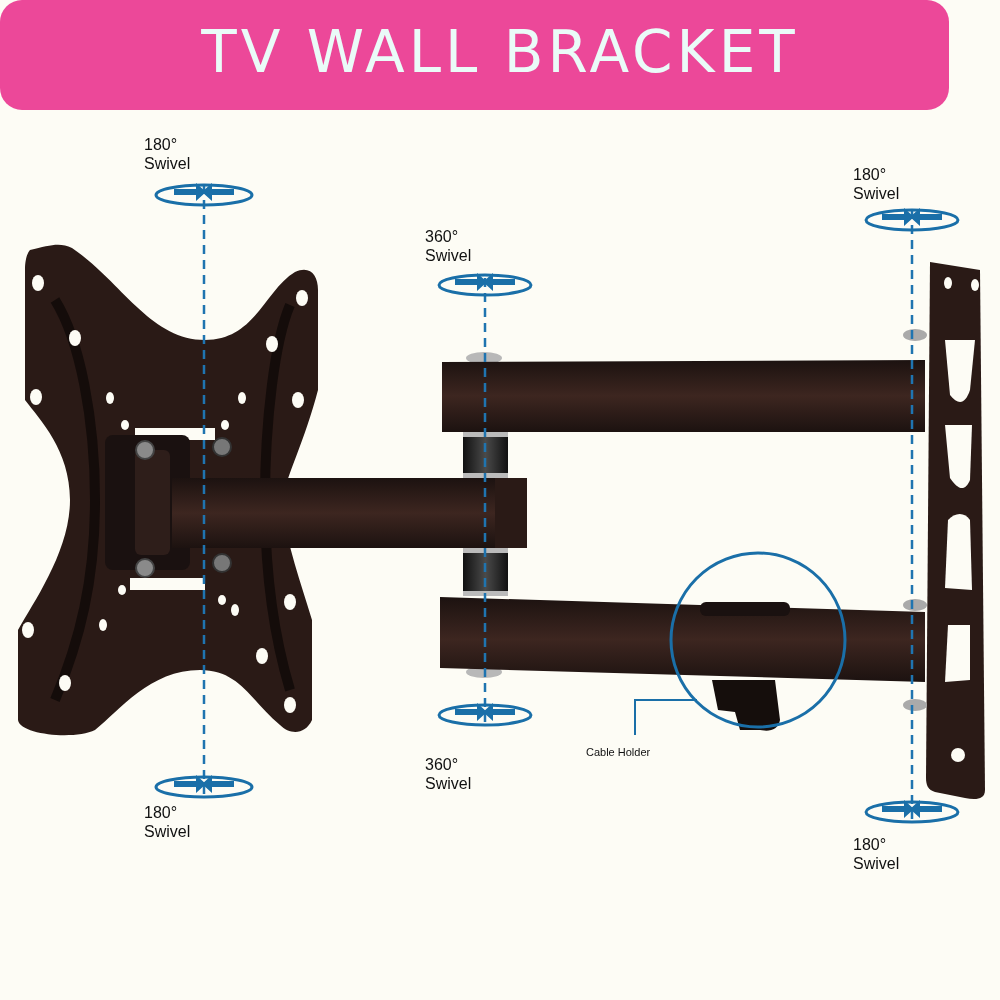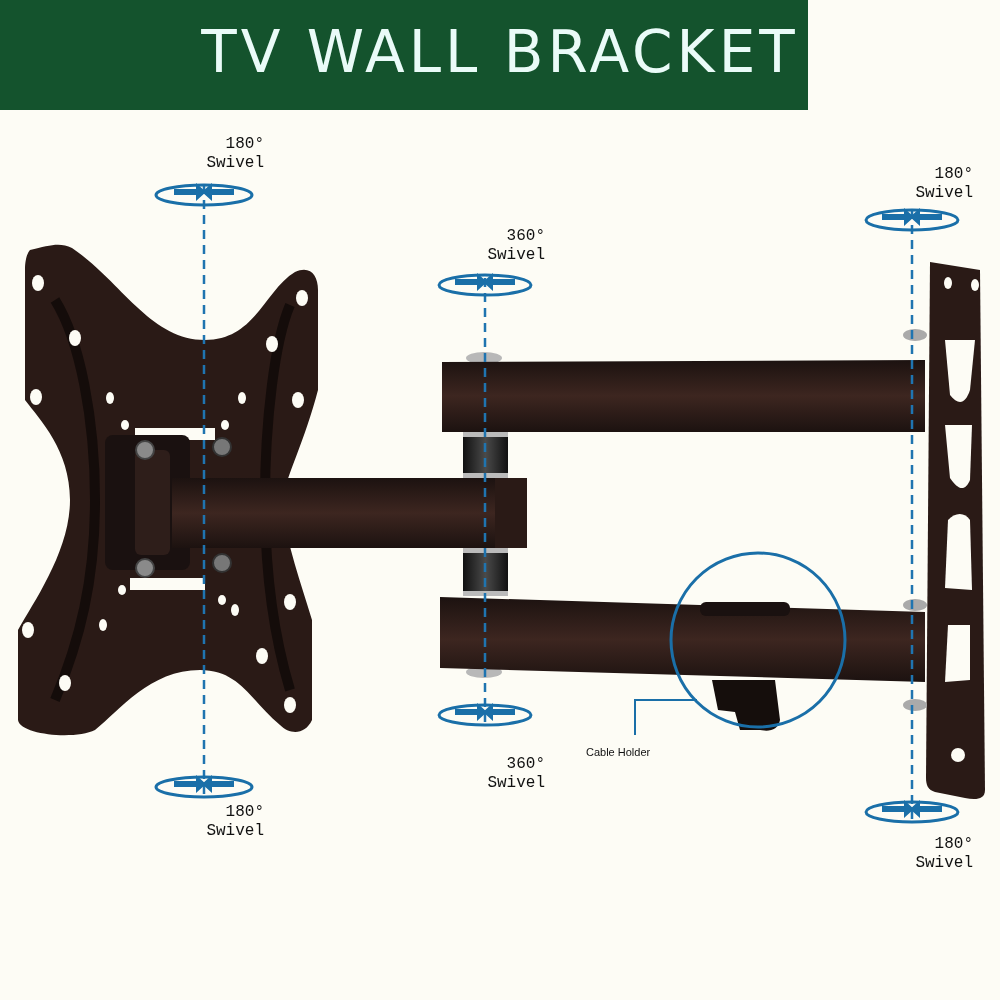--- a/index.html
+++ b/index.html
@@ -1,19 +1,19 @@
 <!DOCTYPE html>
 <html><head>
 <meta charset="utf-8">
 <style>
   html,body{margin:0;padding:0;}
   body{width:1000px;height:1000px;overflow:hidden;background:#fdfcf5;font-family:"Liberation Sans",sans-serif;position:relative;}
-  .banner{position:absolute;left:0;top:0;width:808px;height:110px;background:#14532d;}
+  .banner{position:absolute;left:0;top:0;width:949px;height:110px;background:#ec4899;border-radius:22px;}
   .banner-title{position:absolute;left:0;top:18px;width:1000px;text-align:center;color:#eafbf8;font-family:"DejaVu Sans",sans-serif;font-size:58px;letter-spacing:4px;font-weight:normal;}
-  .label{position:absolute;text-align:right;font-size:16px;line-height:19px;color:#111;width:120px;font-family:Liberation Mono, monospace;}
+  .label{position:absolute;text-align:left;font-size:16px;line-height:19px;color:#111;width:120px;}
   .cable-label{position:absolute;font-size:11px;color:#111;}
   svg.art{position:absolute;left:0;top:0;}
 </style>
 </head>
 <body>
 
 <div class="banner">
   <div class="banner-title">TV WALL BRACKET</div>
 </div>
 

